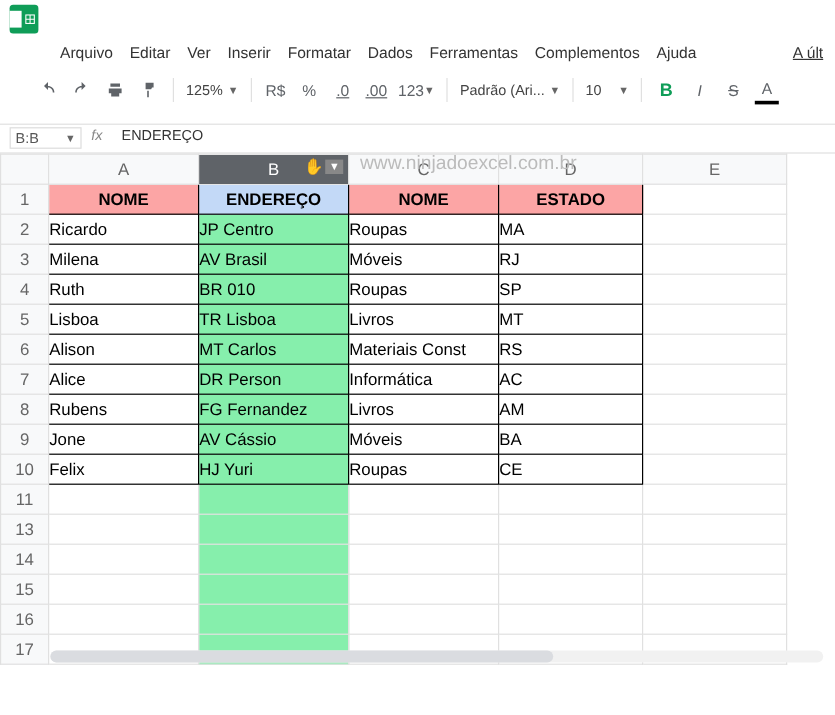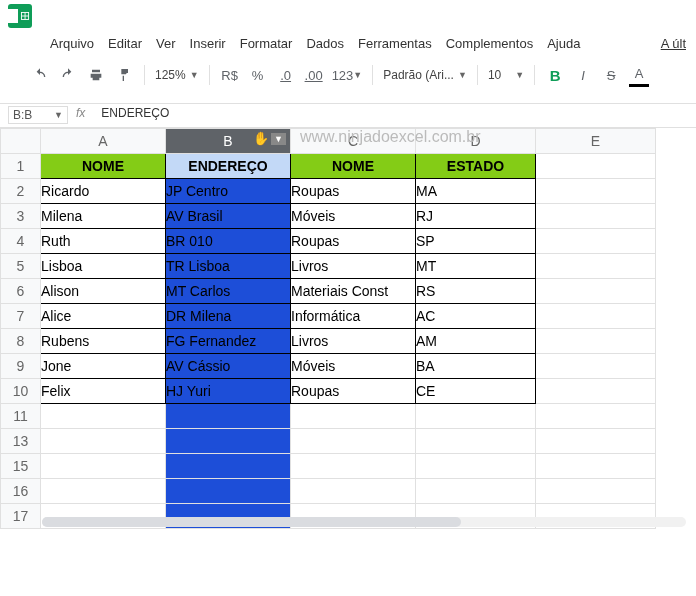--- a/index.html
+++ b/index.html
@@ -32,23 +32,23 @@
 
 table.grid { border-collapse: collapse; table-layout: fixed; }
 table.grid th, table.grid td { border: 1px solid #e0e0e0; height: 25px; font-size: 14px; }
 .col-head { background: #f8f9fa; color: #666; text-align: center; font-weight: normal; font-size: 12px; }
 .row-head { background: #f8f9fa; color: #666; text-align: center; width: 40px; font-weight: normal; font-size: 12px; }
 .corner { background: #f8f9fa; width: 40px; }
 .col-head.selected { background: #5f6368; color: #fff; position: relative; }
 .col-head.selected .dd { position: absolute; right: 4px; top: 4px; font-size: 9px; background: #888; color: #fff; padding: 1px 3px; }
 .col-head.selected .hand { position: absolute; right: 20px; top: 2px; font-size: 13px; }
 
-.data-header { background: #84cc16; text-align: center; font-weight: bold; border: 1px solid #000 !important; }
+.data-header { background: #fca5a5; text-align: center; font-weight: bold; border: 1px solid #000 !important; }
 .data-cell { border: 1px solid #000 !important; padding-left: 0; text-align: left; }
-.sel-col { background: #1d4ed8; }
+.sel-col { background: #86efac; }
 .sel-col.data-header { background: #c3d9f7; }
 
 .colA { width: 125px; }
 .colB { width: 125px; }
 .colC { width: 125px; }
 .colD { width: 120px; }
 .colE { width: 120px; }
 
 .scrollbar { position: absolute; bottom: 2px; left: 42px; right: 10px; height: 10px; background: #f1f1f1; border-radius: 5px; }
 .scrollbar .thumb { position: absolute; left: 0; width: 65%; height: 100%; background: #dadce0; border-radius: 5px; }
@@ -197,21 +197,21 @@
           <th class="row-head">6</th>
           <td class="data-cell">Alison</td>
           <td class="data-cell sel-col">MT Carlos</td>
           <td class="data-cell">Materiais Const</td>
           <td class="data-cell">RS</td>
           <td></td>
         </tr>
     <tr>
           <th class="row-head">7</th>
           <td class="data-cell">Alice</td>
-          <td class="data-cell sel-col">DR Milena</td>
+          <td class="data-cell sel-col">DR Person</td>
           <td class="data-cell">Informática</td>
           <td class="data-cell">AC</td>
           <td></td>
         </tr>
     <tr>
           <th class="row-head">8</th>
           <td class="data-cell">Rubens</td>
           <td class="data-cell sel-col">FG Fernandez</td>
           <td class="data-cell">Livros</td>
           <td class="data-cell">AM</td>
@@ -243,20 +243,28 @@
         </tr>
     <tr>
           <th class="row-head">13</th>
           <td></td>
           <td class="sel-col"></td>
           <td></td>
           <td></td>
           <td></td>
         </tr>
     <tr>
+          <th class="row-head">14</th>
+          <td></td>
+          <td class="sel-col"></td>
+          <td></td>
+          <td></td>
+          <td></td>
+        </tr>
+    <tr>
           <th class="row-head">15</th>
           <td></td>
           <td class="sel-col"></td>
           <td></td>
           <td></td>
           <td></td>
         </tr>
     <tr>
           <th class="row-head">16</th>
           <td></td>

